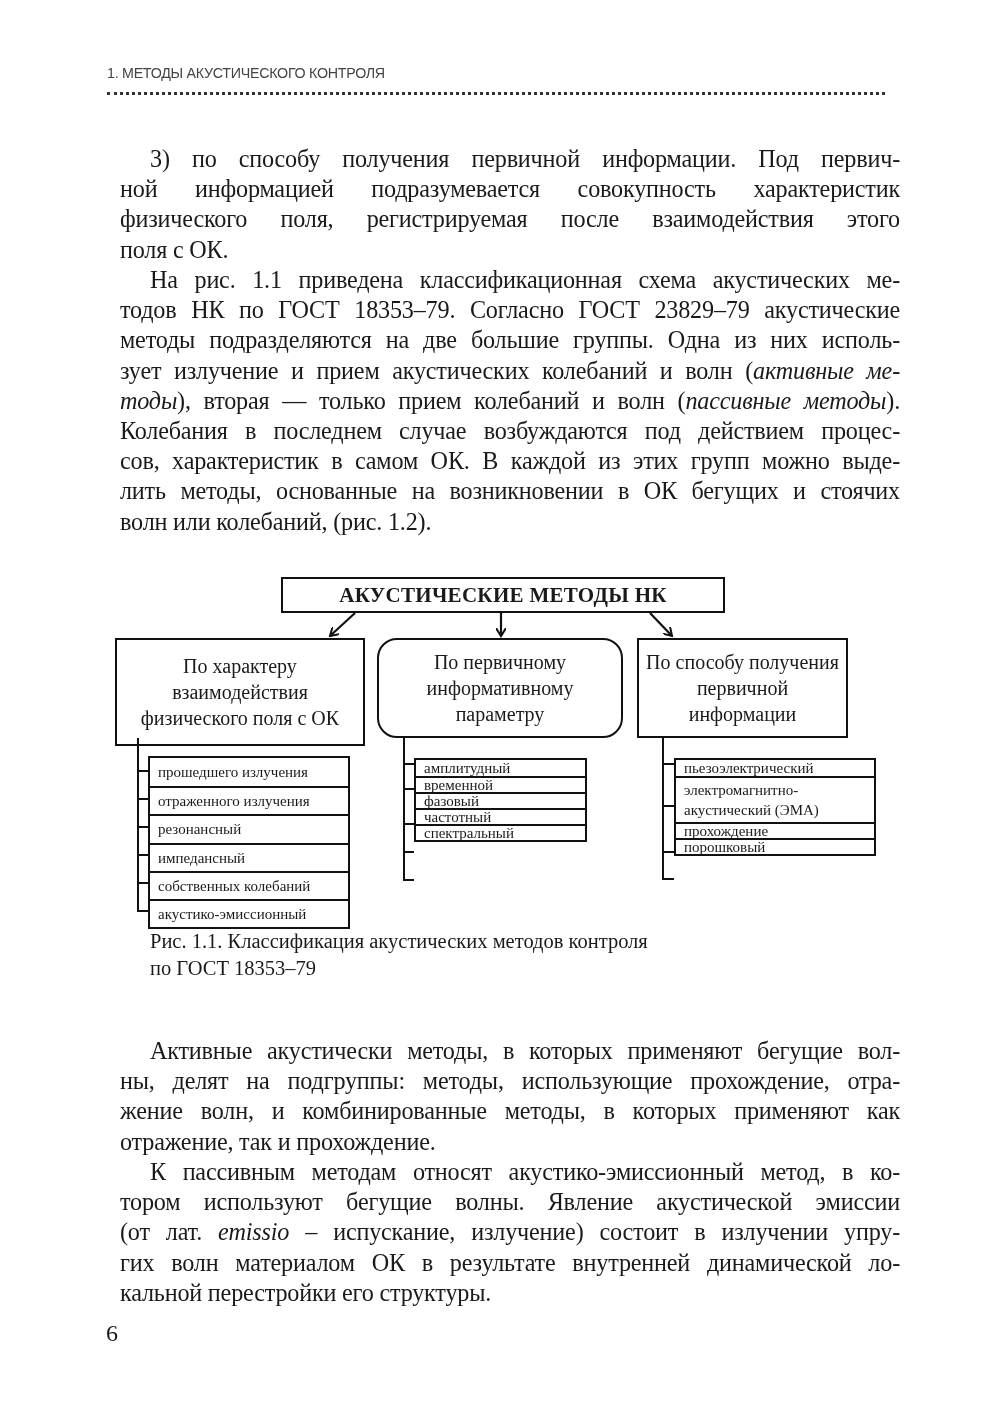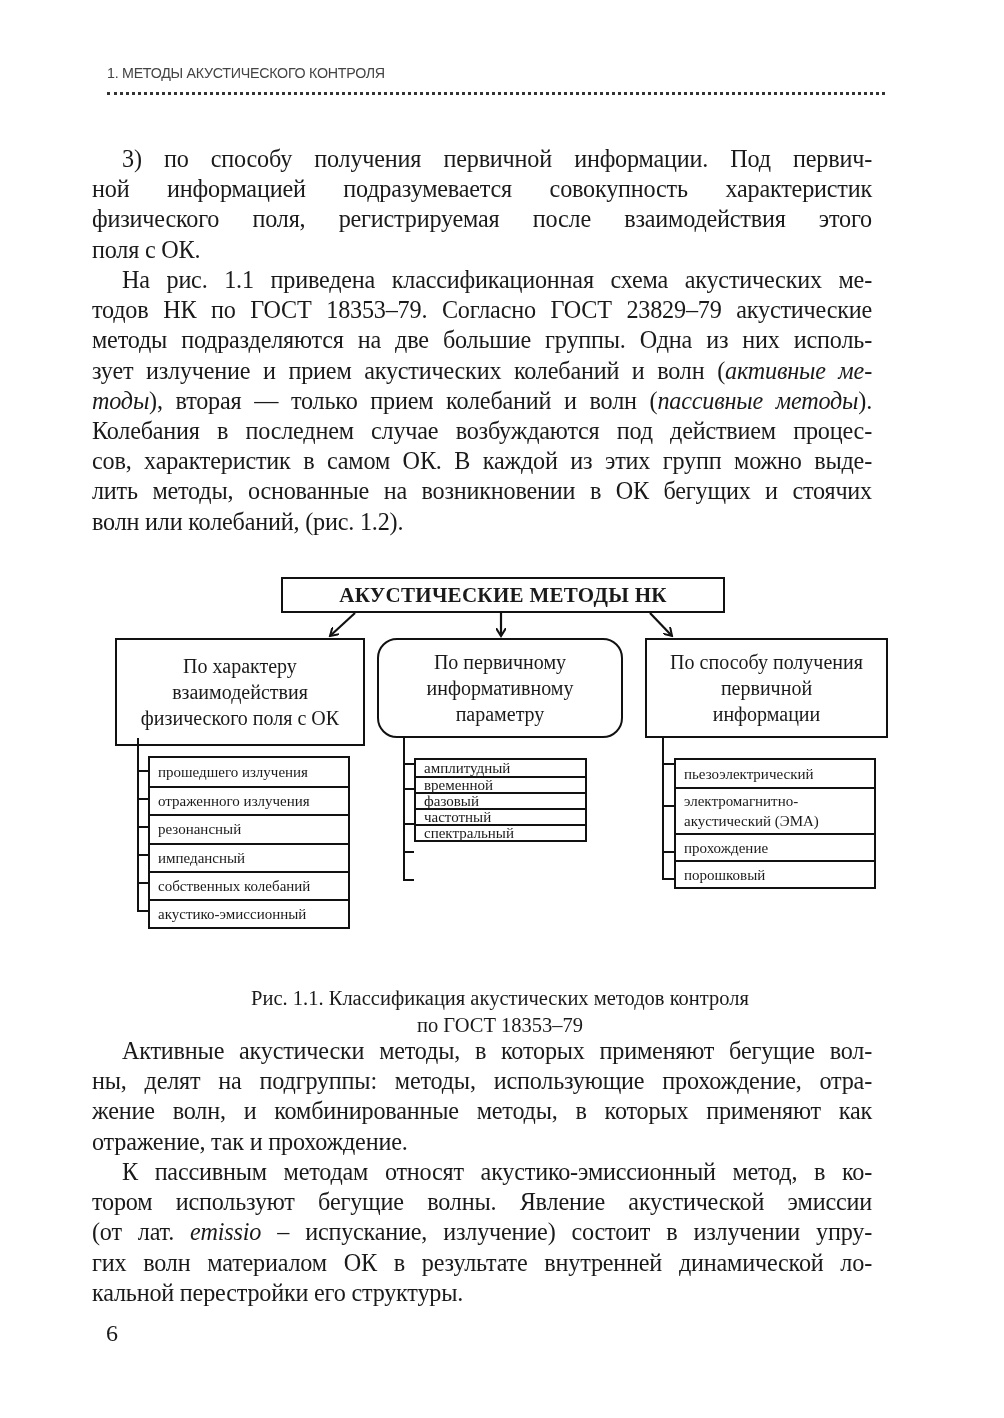--- a/index.html
+++ b/index.html
@@ -2,49 +2,49 @@
 <html><head>
 <meta charset="utf-8">
 <style>
   html, body { margin: 0; padding: 0; background: #ffffff; }
   body { width: 1004px; height: 1418px; position: relative; overflow: hidden;
          font-family: "Liberation Serif", "DejaVu Serif", serif; color: #1a1a1a; }
   .running-head { position: absolute; left: 107px; top: 64px; font-family: "Liberation Sans", "DejaVu Sans", sans-serif;
                   font-size: 15.5px; letter-spacing: -0.3px; color: #444; transform: scaleX(0.92); transform-origin: left; }
   .dotted-rule { position: absolute; left: 107px; top: 92px; width: 778px; height: 0;
                  border-top: 3px dotted #333; }
-  .para { position: absolute; left: 92px; width: 780px; font-size: 24.2px; line-height: 30.2px;
+  .para { position: absolute; left: 120px; width: 780px; font-size: 24.2px; line-height: 30.2px;
           text-align: justify; margin: 0; letter-spacing: -0.2px; }
   .para .line { display: block; text-align: justify; text-align-last: justify; white-space: nowrap; }
   .para .line.last { text-align-last: left; }
   .indent { padding-left: 30px; }
   em { font-style: italic; }
   
   .box { position: absolute; border: 2.5px solid #111; background: #fff; box-sizing: border-box;
          display: flex; align-items: center; justify-content: center; text-align: center; }
   .root-box { left: 281px; top: 577px; width: 444px; height: 36px; font-weight: bold; font-size: 21px; letter-spacing: 0.3px; }
   .cat-box { font-size: 20px; line-height: 26px; }
   .cat1 { left: 115px; top: 638px; width: 250px; height: 108px; }
   .cat2 { left: 377px; top: 638px; width: 246px; height: 100px; border-radius: 20px; }
-  .cat3 { left: 637px; top: 638px; width: 243px; height: 100px; margin-left: 8px; }
+  .cat3 { left: 637px; top: 638px; width: 211px; height: 100px; }
   .list { position: absolute; border: 2.5px solid #111; box-sizing: border-box; background: #fff; }
   .list .item { border-top: 2px solid #111; font-size: 15px; padding-left: 8px; box-sizing: border-box;
                 display: flex; align-items: center; line-height: 20px; }
   .list .item:first-child { border-top: none; }
   .list1 { left: 148px; top: 756px; width: 202px; }
   .list1 .item { height: 28.2px; }
   .list2 { left: 414px; top: 758px; width: 173px; }
   .list2 .item { height: 16px; }
   .list3 { left: 674px; top: 758px; width: 202px; }
-  .list3 .item { height: 27px; }
+  .list3 .item { height: 16px; }
   .list3 .item.tall { height: 46px; }
   .bracket-v { position: absolute; width: 0; border-left: 2px solid #111; }
   .bracket-h { position: absolute; height: 0; border-top: 2px solid #111; }
   svg.arrows { position: absolute; left: 0; top: 0; }
-  .caption { position: absolute; left: 150px; width: 700px; top: 985px; text-align: center; font-size: 20.5px; line-height: 27px; }
+  .caption { position: absolute; left: 150px; width: 700px; top: 928px; text-align: left; font-size: 20.5px; line-height: 27px; }
   .page-number { position: absolute; left: 106px; top: 1320px; font-size: 24px; }
 </style>
 </head>
 <body>
 
 <div class="running-head">1. МЕТОДЫ АКУСТИЧЕСКОГО КОНТРОЛЯ</div>
 <div class="dotted-rule"></div>
 
 <div class="para" style="top:144px;">
   <span class="line indent">3) по способу получения первичной информации. Под первич-</span>

